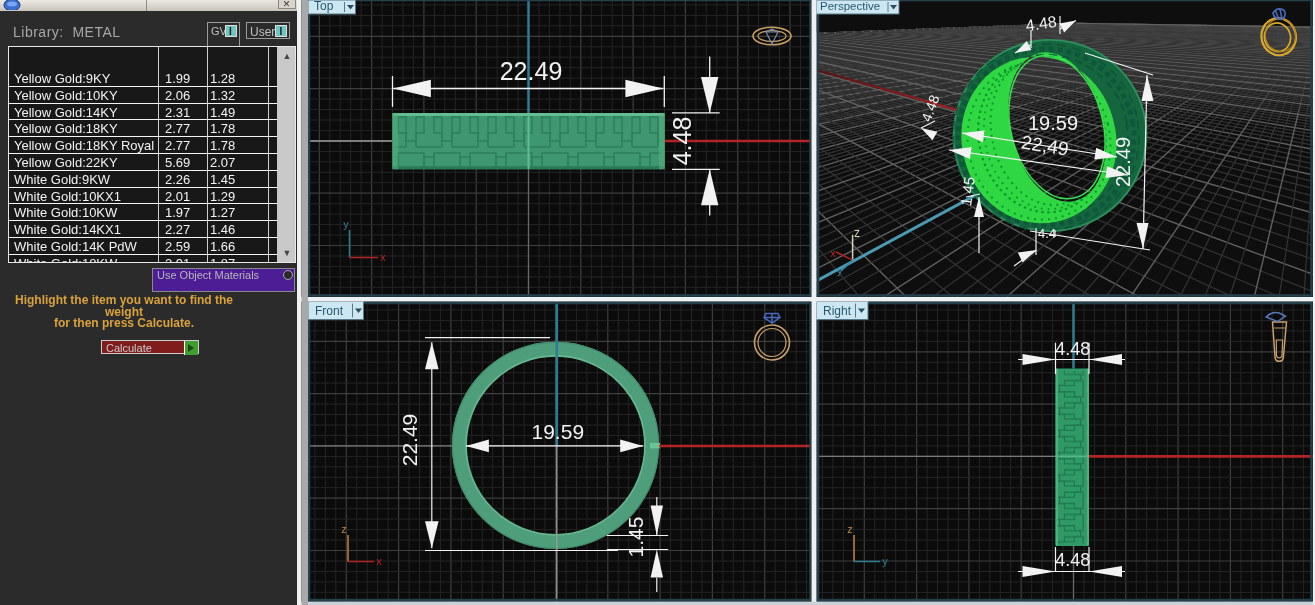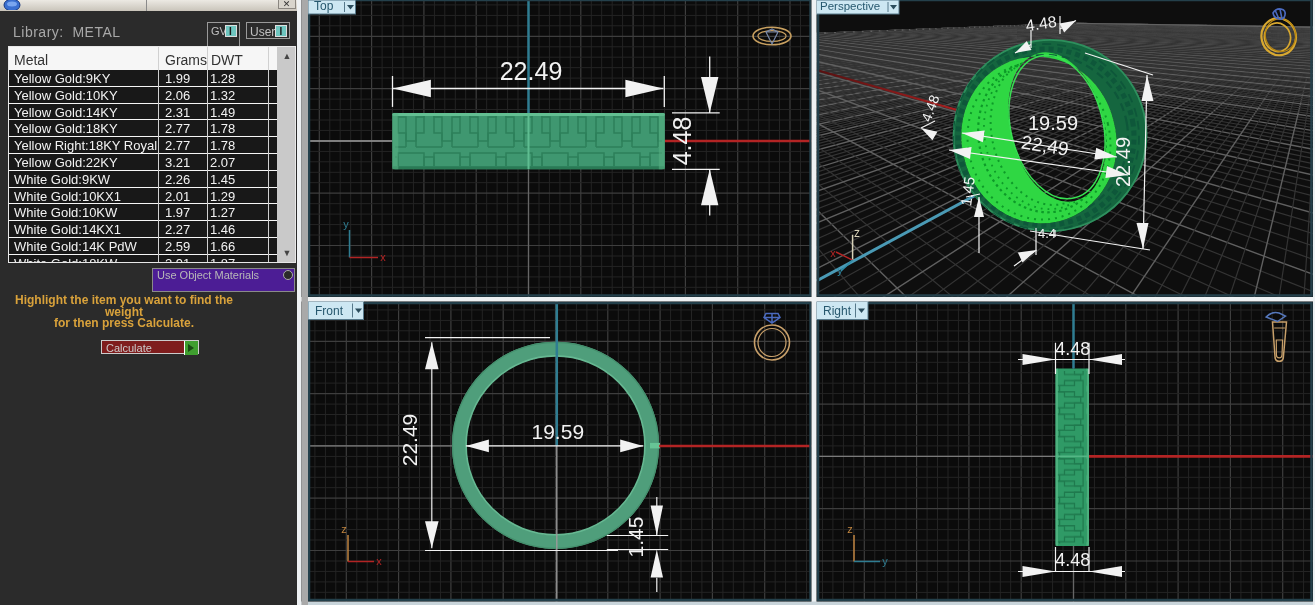--- a/index.html
+++ b/index.html
@@ -31,25 +31,20 @@
     <span style="position:absolute;right:2.5px;top:1.5px;width:12px;height:12px;background:#6fc6c0;border:1px solid #dddddd;color:#1a1a1a;font-size:10px;font-weight:bold;text-align:center;line-height:12px">I</span>
   </div>
 
   <div style="position:absolute;left:246px;top:22px;width:44px;height:17px;border:1px solid #9a9a9a">
     <span style="position:absolute;left:3px;top:2px;font-size:12px;color:#c0c0c0">User</span>
     <span style="position:absolute;right:2px;top:1.5px;width:12px;height:12px;background:#6fc6c0;border:1px solid #dddddd;color:#1a1a1a;font-size:10px;font-weight:bold;text-align:center;line-height:12px">I</span>
   </div>
 
   <div style="position:absolute;left:8px;top:46px;width:288px;height:216.5px;background:#181818;border:1px solid #e8e8e8;overflow:hidden">
 
-    <div style="position:absolute;left:0;top:0;width:100%;height:23px;background:#f6f6f6;color:#333">
-      <span style="position:absolute;left:5px;top:4.5px;font-size:14px">Metal</span>
-      <span style="position:absolute;left:156px;top:4.5px;font-size:14px">Grams</span>
-      <span style="position:absolute;left:202px;top:4.5px;font-size:14px">DWT</span>
-    </div>
 
 <div class="trow" style="top:23.0px">
 <div class="c1">Yellow Gold:9KY</div>
           <div class="c2">1.99</div>
           <div class="c3">1.28</div>
         </div>
 
 <div class="trow" style="top:39.8px">
 <div class="c1">Yellow Gold:10KY</div>
           <div class="c2">2.06</div>
@@ -62,28 +57,28 @@
           <div class="c3">1.49</div>
         </div>
 
 <div class="trow" style="top:73.4px">
 <div class="c1">Yellow Gold:18KY</div>
           <div class="c2">2.77</div>
           <div class="c3">1.78</div>
         </div>
 
 <div class="trow" style="top:90.2px">
-<div class="c1">Yellow Right:18KY Royal</div>
+<div class="c1">Yellow Gold:18KY Royal</div>
           <div class="c2">2.77</div>
           <div class="c3">1.78</div>
         </div>
 
 <div class="trow" style="top:107.0px">
 <div class="c1">Yellow Gold:22KY</div>
-          <div class="c2">3.21</div>
+          <div class="c2">5.69</div>
           <div class="c3">2.07</div>
         </div>
 
 <div class="trow" style="top:123.8px">
 <div class="c1">White Gold:9KW</div>
           <div class="c2">2.26</div>
           <div class="c3">1.45</div>
         </div>
 
 <div class="trow" style="top:140.6px">

